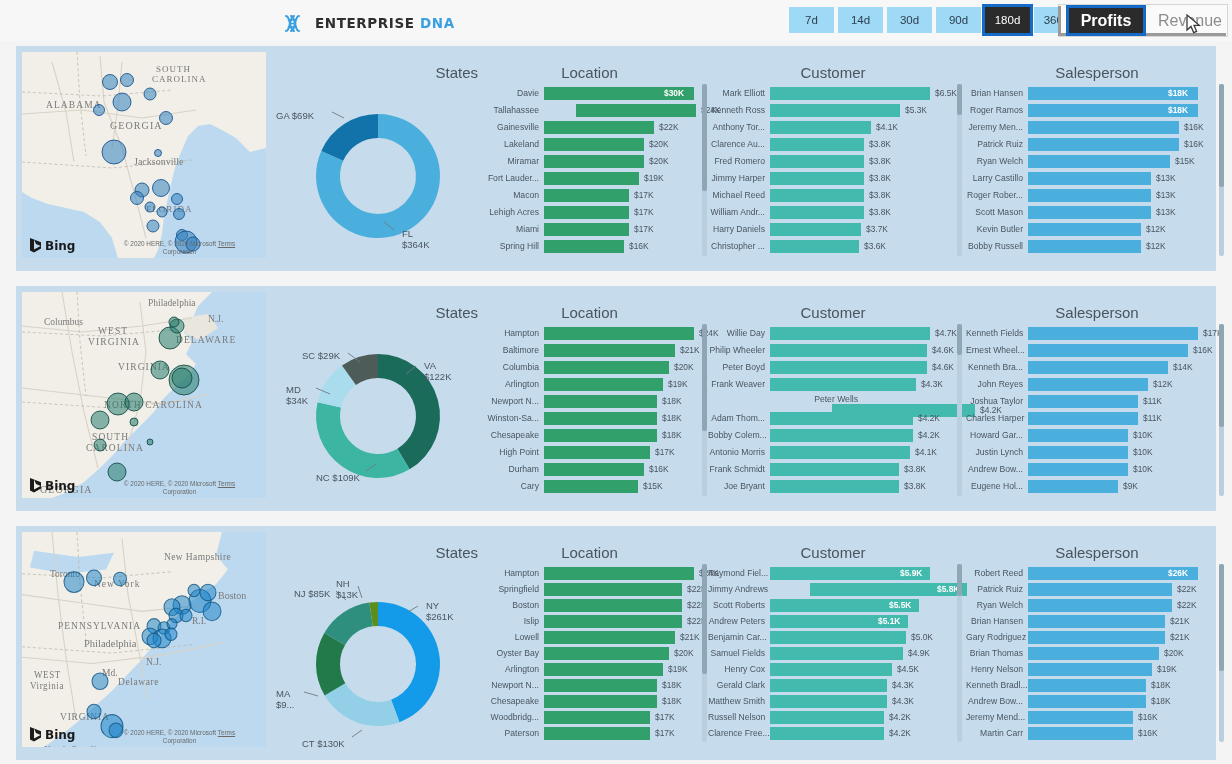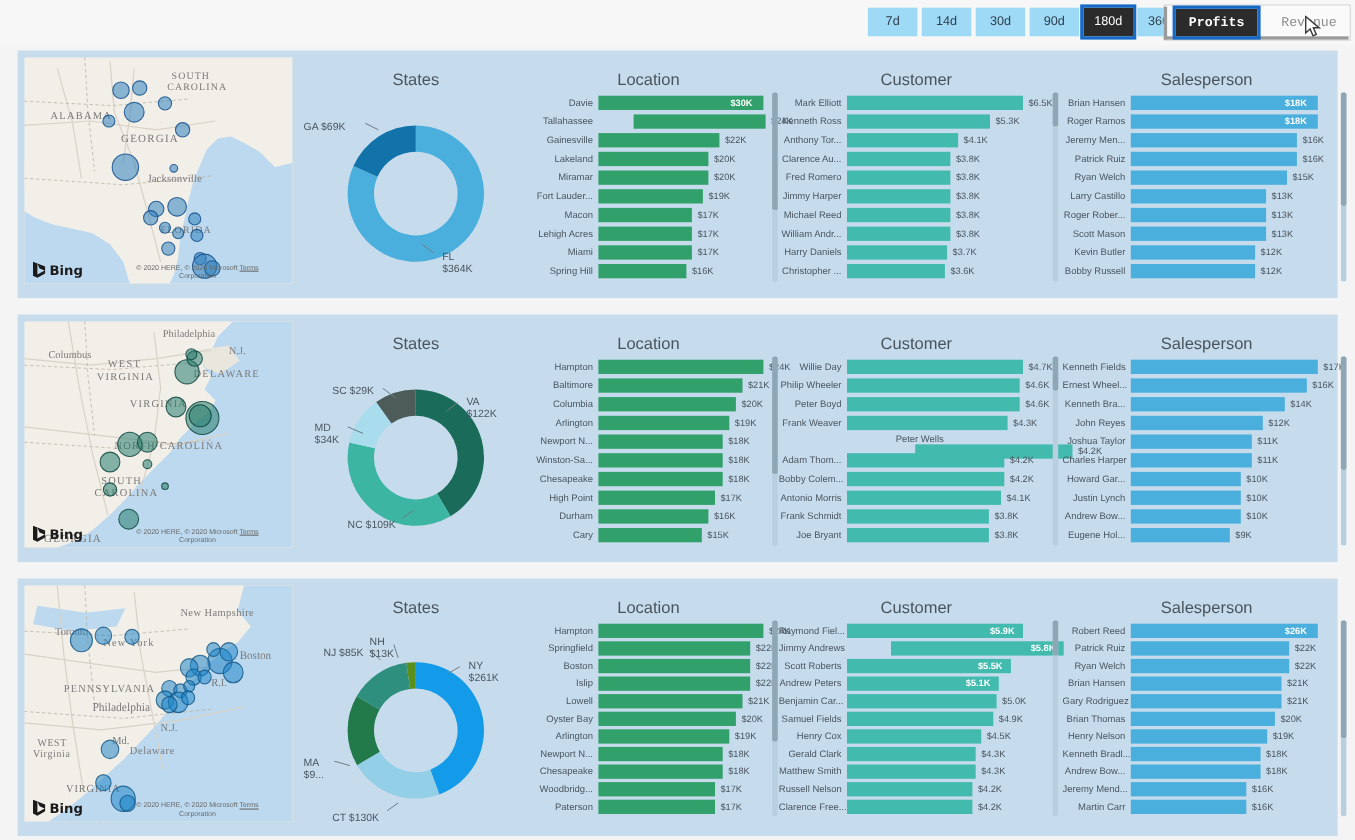--- a/index.html
+++ b/index.html
@@ -32,42 +32,42 @@
   }
   .day-btn.selected { background: #2b2b2b; color: #ffffff; outline: 3px solid #1569c7; outline-offset: 0px; z-index: 3; }
 
   .metric-slicer { position: absolute; left: 1050px; top: 2px; width: 180px; height: 37px; }
   .metric-frame { position: absolute; left: 8px; top: 2px; width: 170px; height: 33px; border: 1px solid #d6d6d6; background: #fafafa; }
   .metric-corner { position: absolute; background: #9a9a9a; }
   .mc-l { left: 8px; top: 4px; width: 3px; height: 30px; }
   .mc-b { left: 8px; top: 31px; width: 168px; height: 3px; }
   .metric-btn {
     position: absolute; height: 25px; display: flex; align-items: center; justify-content: center;
-    font-size: 12px; cursor: pointer; font-family: Liberation Mono, monospace; background: transparent;
+    font-size: 16px; cursor: pointer; font-family: Liberation Sans, sans-serif; background: transparent;
     border: none; color: #8d8d8d;
   }
   .metric-btn.selected { background: #2b2b2b; color: #fff; outline: 3px solid #1569c7; z-index: 3; font-weight: bold; }
   #metric-profits { left: 19px; top: 6px; width: 74px; }
   #metric-revenue { left: 103px; top: 6px; width: 74px; }
   .cursor-arrow { position: absolute; left: 1186px; top: 14px; width: 16px; height: 22px; pointer-events: none; z-index: 20; }
 
   
   .row-panel { position: absolute; left: 16px; width: 1200px; background: #c6dcec; }
   #row-0 { top: 46px;  height: 225px; }
   #row-1 { top: 286px; height: 225px; }
   #row-2 { top: 526px; height: 234px; }
 
   .map-box { position: absolute; left: 6px; top: 6px; width: 244px; height: 206px; overflow: hidden; background: #eae7e0; }
   #row-2 .map-box { height: 215px; }
 
   .panel-title {
     position: absolute; text-align: center; font-size: 15px; color: #49545e;
     font-family: "Liberation Sans", sans-serif; font-weight: normal;
   }
-  .t-states { left: 262px; width: 200px; top: 18px; }
+  .t-states { left: 262px; width: 200px; top: 18px; text-align: right; }
   .t-location { left: 466px; width: 215px; top: 18px; }
   .t-customer { left: 692px; width: 250px; top: 18px; }
   .t-salesperson { left: 950px; width: 262px; top: 18px; }
 
   
   .donut-wrap { position: absolute; left: 258px; top: 34px; width: 208px; height: 180px; }
   #row-2 .donut-wrap { height: 190px; }
   .donut-label { position: absolute; font-size: 9.5px; color: #4a5560; font-family: "Liberation Sans", sans-serif; white-space: pre; line-height: 11px; }
 
   
@@ -94,20 +94,38 @@
     text-align: center; line-height: 7.5px; width: 165px; font-family: "Liberation Sans", sans-serif;
   }
   .map-attrib u { text-decoration: underline; }
 </style>
 </head>
 <body>
 
 <div id="app">
 
   <div class="header">
+    <div class="brand-wrap">
+      <span class="dna-icon">
+        <svg viewBox="0 0 26 22" width="26" height="22">
+          <g stroke="#3aa0e0" stroke-width="2.1" fill="none" stroke-linecap="round">
+            <path d="M4 19 C 9 19, 7 4, 12 4"></path>
+            <path d="M9 19 C 14 19, 12 4, 17 4"></path>
+            <path d="M4 4 C 9 4, 7 19, 12 19"></path>
+            <path d="M9 4 C 14 4, 12 19, 17 19"></path>
+          </g>
+          <g stroke="#3aa0e0" stroke-width="1.6" stroke-linecap="round">
+            <line x1="6.5" y1="8" x2="12.5" y2="8"></line>
+            <line x1="7.6" y1="11.5" x2="13.6" y2="11.5"></line>
+            <line x1="6.5" y1="15" x2="12.5" y2="15"></line>
+          </g>
+        </svg>
+      </span>
+      <span class="brand-text"><span>ENTERPRISE</span> <span class="dna">DNA</span></span>
+    </div>
 
     <div class="day-slicer">
       <button class="day-btn">7d</button>
       <button class="day-btn">14d</button>
       <button class="day-btn">30d</button>
       <button class="day-btn">90d</button>
       <button class="day-btn selected">180d</button>
       <button class="day-btn">360d</button>
     </div>
 

